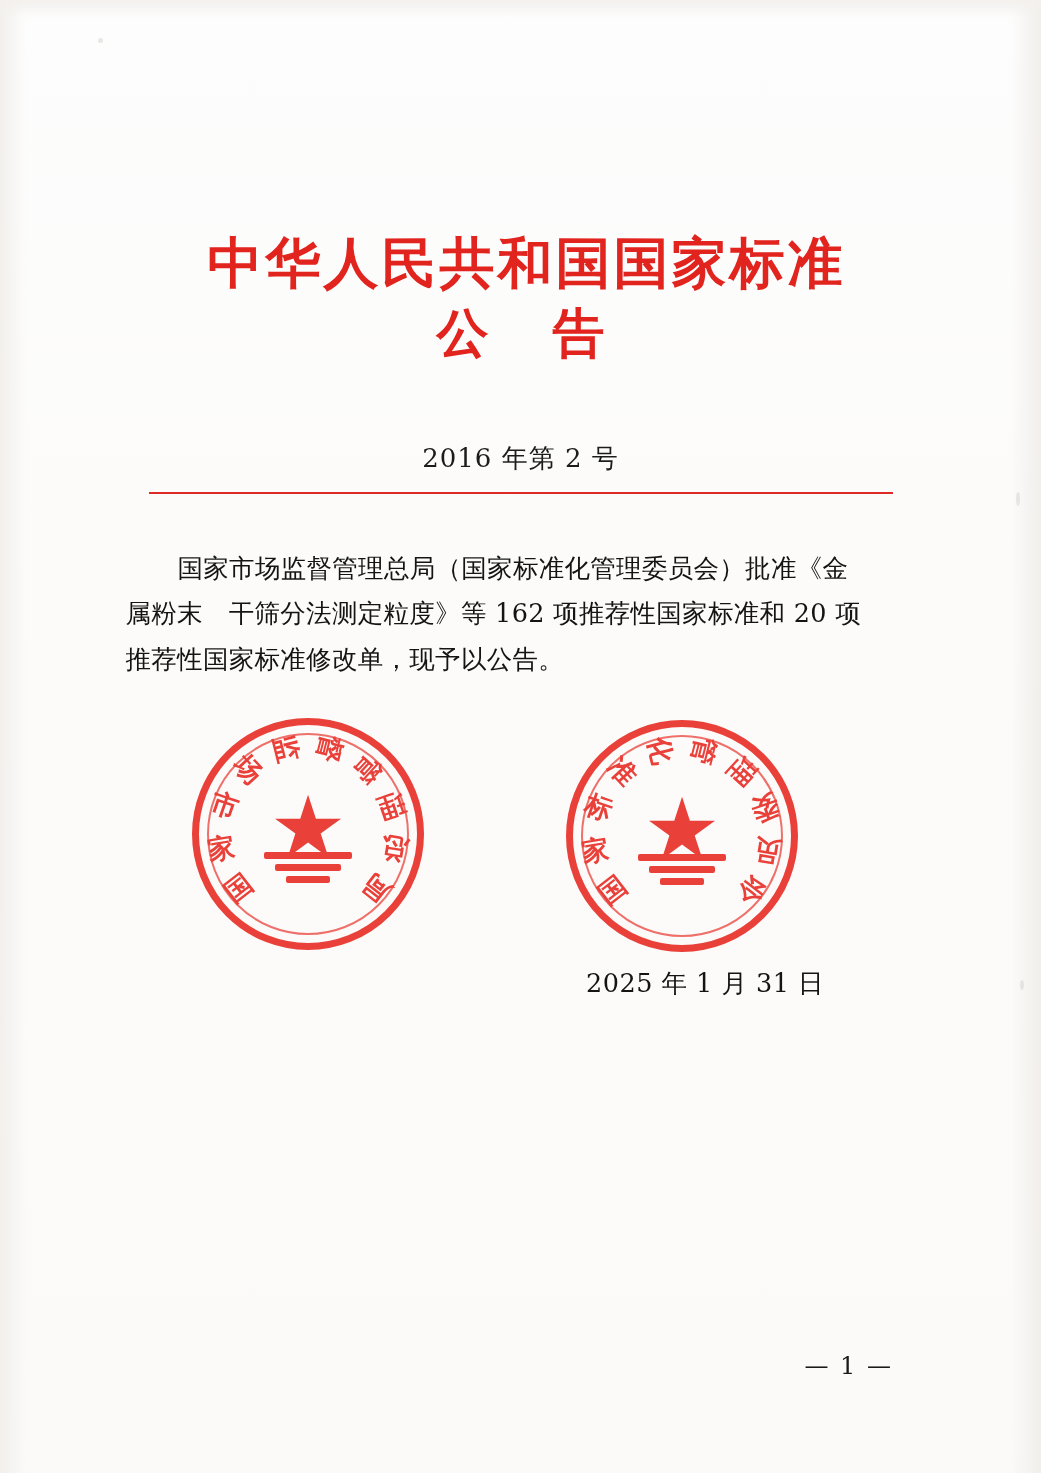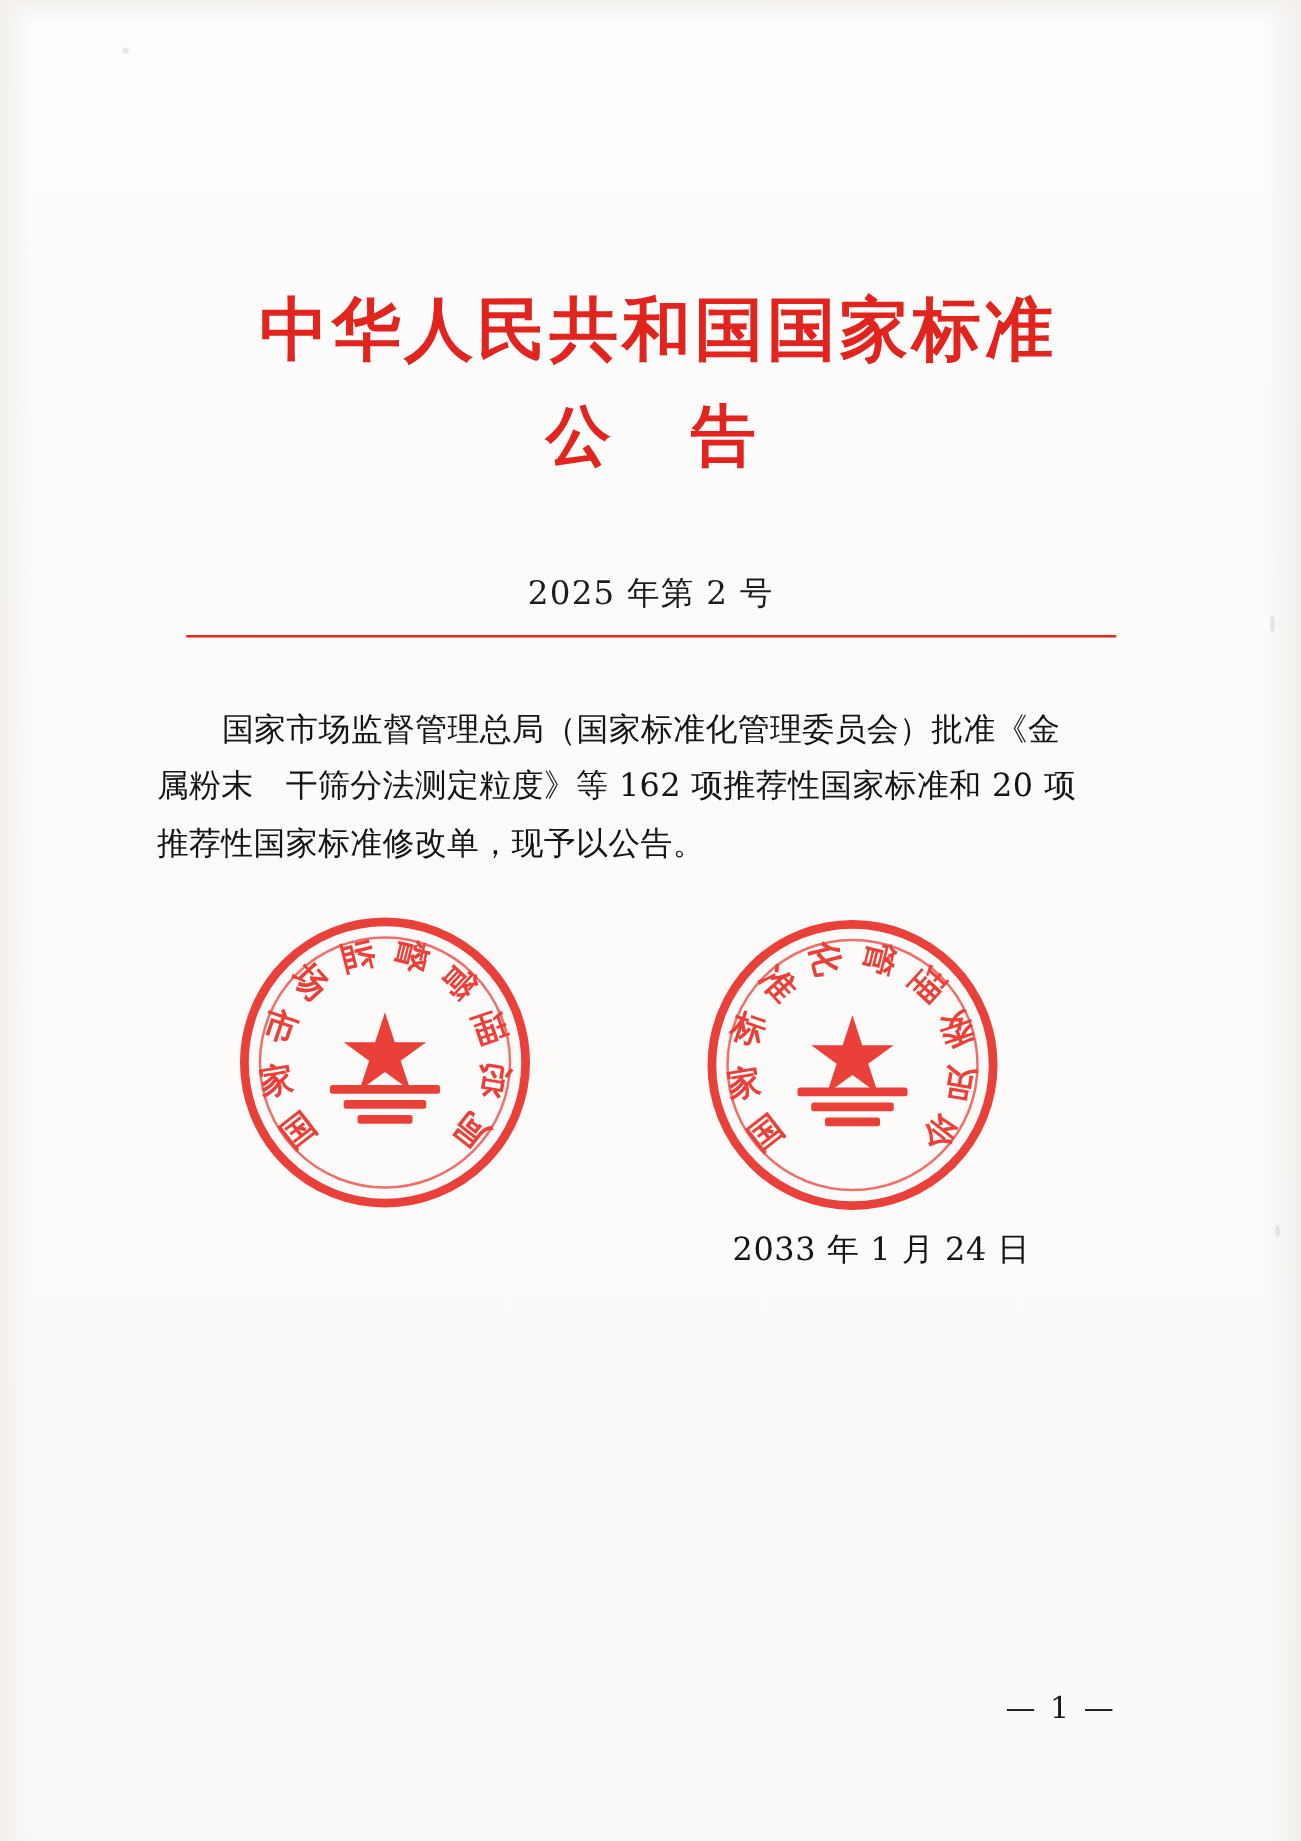--- a/index.html
+++ b/index.html
@@ -60,21 +60,21 @@
   }
   .masthead .line1 {
     font-size: 55px;
     font-weight: bold;
     letter-spacing: 3px;
     line-height: 1.12;
     font-family: "DejaVu Serif", "Liberation Serif", serif;
     padding-left: 12px;
   }
   .masthead .line2 {
-    margin-top: 26px;
+    margin-top: 10px;
     font-size: 52px;
     font-weight: bold;
     letter-spacing: 64px;
     text-indent: 64px;
     line-height: 1.1;
   }
 
   .issue-no {
     margin-top: 80px;
     text-align: center;
@@ -216,21 +216,21 @@
   <div class="speck" style="left:1016px; top:492px; width:4px; height:14px;"></div>
   <div class="speck" style="left:1020px; top:980px; width:4px; height:10px;"></div>
 
   <div class="content">
 
     <div class="masthead">
       <div class="line1">中华人民共和国国家标准</div>
       <div class="line2">公告</div>
     </div>
 
-    <div class="issue-no">2025 年第 2 号</div>
+    <div class="issue-no">2016 年第 2 号</div>
 
     <div class="red-rule"></div>
 
 
     <div class="body-para">
       <span class="p-line indent">国家市场监督管理总局（国家标准化管理委员会）批准《金</span>
       <span class="p-line">属粉末　干筛分法测定粒度》等 162 项推荐性国家标准和 20 项</span>
       <span class="p-line">推荐性国家标准修改单，现予以公告。</span>
     </div>
 
@@ -273,19 +273,19 @@
             <span class="ch" style="transform: rotate(-42.6667deg) translate(0px, -88px) rotate(90deg) translate(-50%, -50%);">准</span>
             <span class="ch" style="transform: rotate(-14.2222deg) translate(0px, -88px) rotate(90deg) translate(-50%, -50%);">化</span>
             <span class="ch" style="transform: rotate(14.2222deg) translate(0px, -88px) rotate(90deg) translate(-50%, -50%);">管</span>
             <span class="ch" style="transform: rotate(42.6667deg) translate(0px, -88px) rotate(90deg) translate(-50%, -50%);">理</span>
             <span class="ch" style="transform: rotate(71.1111deg) translate(0px, -88px) rotate(90deg) translate(-50%, -50%);">委</span>
             <span class="ch" style="transform: rotate(99.5556deg) translate(0px, -88px) rotate(90deg) translate(-50%, -50%);">员</span>
             <span class="ch" style="transform: rotate(128deg) translate(0px, -88px) rotate(90deg) translate(-50%, -50%);">会</span>
           </div>
       </div>
 
-      <div class="sig" id="sig-date">2033 年 1 月 24 日</div>
+      <div class="sig" id="sig-date">2025 年 1 月 31 日</div>
     </div>
 
   </div>
 
   <div class="page-number">— 1 —</div>
 </div>
 
 </body></html>

